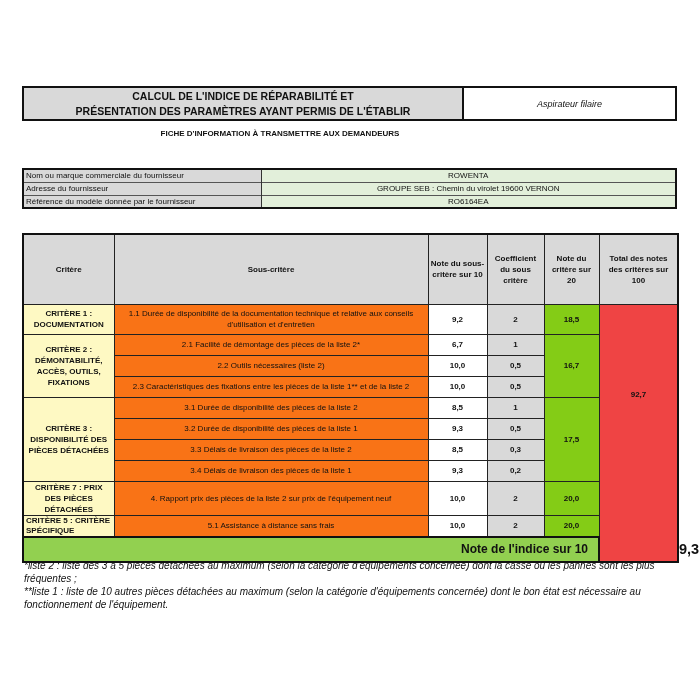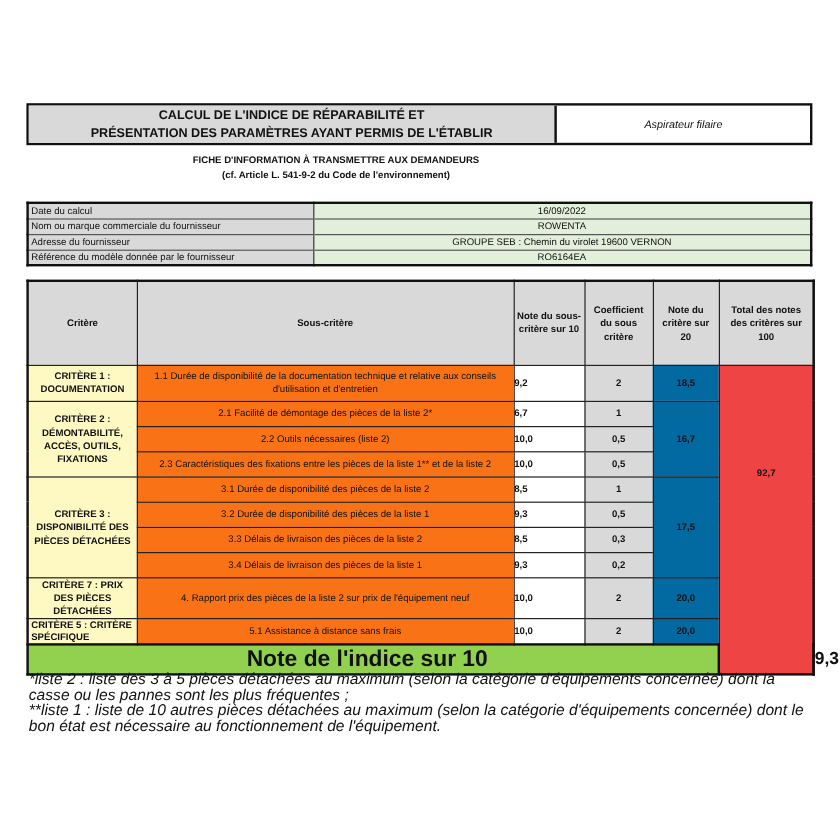--- a/index.html
+++ b/index.html
@@ -34,60 +34,55 @@
   .info-table td.v { background: #e2efda; text-align: center; }
 
   .main {
     position: absolute; left: 22px; top: 233px; width: 655px;
     border-collapse: collapse; border: 2px solid #111; table-layout: fixed;
   }
   .main td, .main th { border: 1.5px solid #222; font-size: 8px; line-height: 11px; }
   .main th { background: #d9d9d9; font-weight: bold; text-align: center; height: 70px; padding: 0 2px; }
   .main td.crit { background: #fef9c3; font-weight: bold; text-align: center; padding: 0 2px; }
   .main td.subc { background: #f97316; padding: 0 2px; text-align: center; }
-  .main td.note { background: #ffffff; font-weight: bold; }
+  .main td.note { background: #ffffff; font-weight: bold; text-align: center; }
   .main td.coef { background: #d9d9d9; font-weight: bold; text-align: center; }
-  .main td.ncrit { background: #0369a1; font-weight: bold; text-align: center; }
+  .main td.ncrit { background: #84cc16; font-weight: bold; text-align: center; }
   .main td.total { background: #ef4444; font-weight: bold; text-align: center; vertical-align: top; padding-top: 14px; }
   .main tr.r1 td { height: 30px; }
   .main tr.rs td { height: 21px; }
   .main tr.r4 td { height: 29px; }
   .main tr.r5 td { height: 21px; }
   .main td.crit5 { line-height: 10px; vertical-align: top; overflow: hidden; height: 21px; text-align: left; }
   .main tr.final td { background: #92d050; height: 25px; border: 2px solid #111; }
-  .main td.final-label { text-align: center; font-weight: bold; font-size: 19px; padding-right: 10px; }
+  .main td.final-label { text-align: right; font-weight: bold; font-size: 12px; padding-right: 10px; }
   .main td.final-value { text-align: center; font-weight: bold; font-size: 14.5px; }
 
   .footnotes {
     position: absolute; left: 24px; top: 559px; width: 650px;
-    font-style: italic; font-size: 13px; line-height: 13px;
+    font-style: italic; font-size: 10px; line-height: 13px;
   }
 </style>
 </head>
 <body>
 
 <div class="title-box">
   <div class="title-left">
     <div>CALCUL DE L'INDICE DE RÉPARABILITÉ ET</div>
     <div>PRÉSENTATION DES PARAMÈTRES AYANT PERMIS DE L'ÉTABLIR</div>
   </div>
   <div class="title-right">Aspirateur filaire</div>
 </div>
 
 <div class="subtitle">
   <div>FICHE D'INFORMATION À TRANSMETTRE AUX DEMANDEURS</div>
-  <div>(cf. Article L. 541-9-2 du Code de l'environnement)</div>
 </div>
 
 <table class="info-table">
   <tbody>
-      <tr>
-    <td class="k">Date du calcul</td>
-    <td class="v">16/09/2022</td>
-  </tr>
   <tr>
     <td class="k">Nom ou marque commerciale du fournisseur</td>
     <td class="v">ROWENTA</td>
   </tr>
   <tr>
     <td class="k">Adresse du fournisseur</td>
     <td class="v">GROUPE SEB : Chemin du virolet 19600 VERNON</td>
   </tr>
   <tr>
     <td class="k">Référence du modèle donnée par le fournisseur</td>

